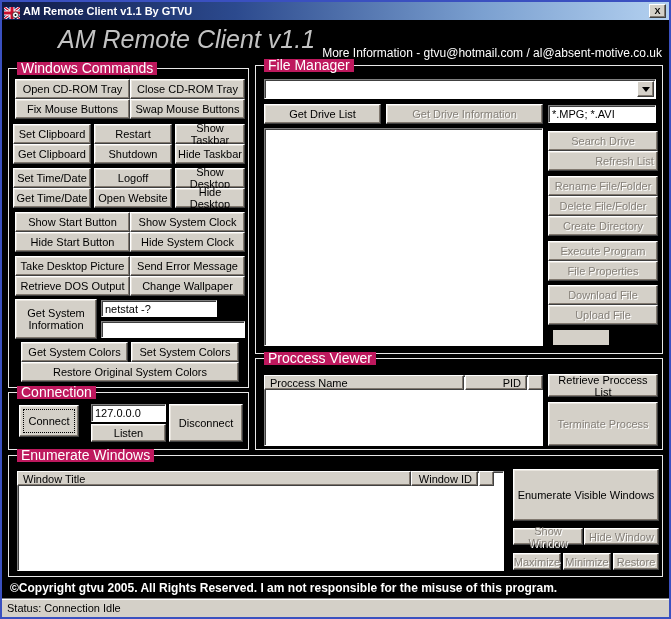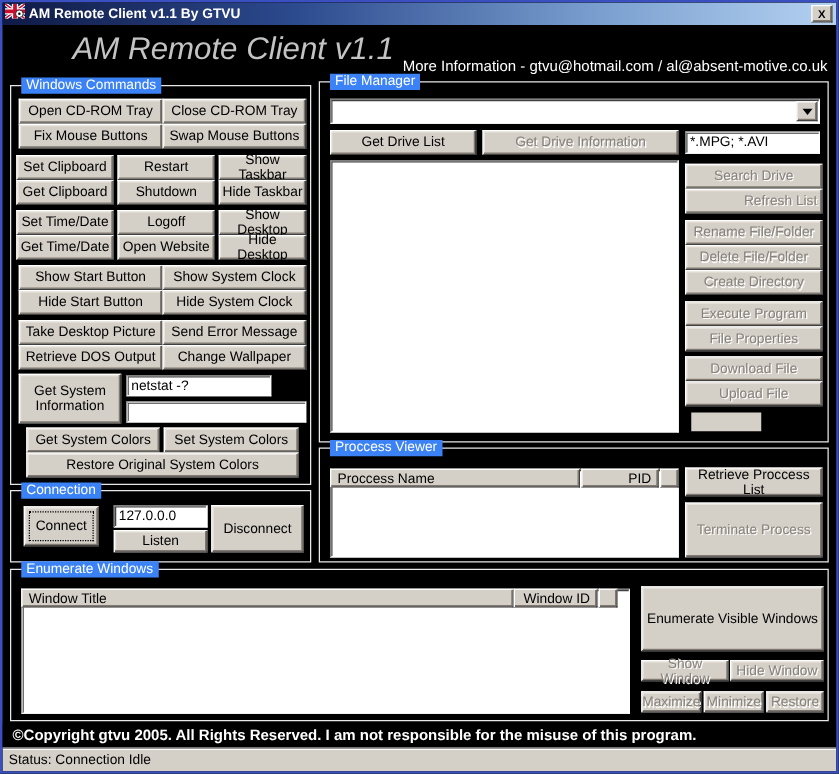--- a/index.html
+++ b/index.html
@@ -5,42 +5,42 @@
   html,body{margin:0;padding:0;background:#555;}
   *{box-sizing:border-box;}
   .window{
     position:relative;width:671px;height:619px;
     border:2px solid #3a50c0;background:#000;
     font-family:"Liberation Sans",sans-serif;overflow:hidden;
   }
   .titlebar{
     position:absolute;left:0;top:0;right:0;height:18px;
     background:linear-gradient(90deg,#0f1a46 0%,#2c4a8e 35%,#7ba0d0 72%,#b4d1f0 100%);
-    display:flex;align-items:flex-start;
+    display:flex;align-items:center;
   }
   .titlebar-text{color:#fff;font-size:11px;font-weight:bold;margin-left:3px;line-height:18px;}
   .app-icon{width:16px;height:12px;margin-left:2px;display:inline-block;flex:0 0 auto;}
   .close-btn{
     position:absolute;right:3px;top:2px;width:17px;height:14px;
     background:#d4d0c8;border:1px solid;border-color:#fff #404040 #404040 #fff;
     box-shadow:inset -1px -1px 0 #80786f;
     font-size:9px;font-weight:bold;color:#000;display:flex;align-items:center;justify-content:center;
     cursor:pointer;
   }
   .header-title{
     position:absolute;left:8px;top:17px;color:#c3c3c3;
     font-size:25px;font-style:italic;line-height:40px;white-space:nowrap;margin-left:48px;
   }
   .header-info{
     position:absolute;right:7px;top:44px;color:#fff;font-size:12px;white-space:nowrap;text-align:center;
   }
   .group{position:absolute;border:1px solid #e8e8e8;}
   .group-label{
-    position:absolute;top:-7px;left:8px;background:#3b82f6;color:#fff;
-    font-size:11px;line-height:13px;padding:0 4px;white-space:nowrap;
+    position:absolute;top:-7px;left:8px;background:#be185d;color:#fff;
+    font-size:14px;line-height:13px;padding:0 4px;white-space:nowrap;
   }
   .btn{
     position:absolute;background:#d4d0c8;color:#000;
     border:1px solid;border-color:#fff #404040 #404040 #fff;
     box-shadow:inset -1px -1px 0 #80786f,inset 1px 1px 0 #e9e5de;
     font-size:11px;display:flex;align-items:center;justify-content:center;
     text-align:center;padding:0 2px;cursor:pointer;user-select:none;line-height:12px;
   }
   .btn.disabled{color:#86817a;text-shadow:1px 1px 0 #ffffff;cursor:default;}
   .btn.focused::after{content:"";position:absolute;left:3px;top:3px;right:3px;bottom:3px;border:1px dotted #000;}

